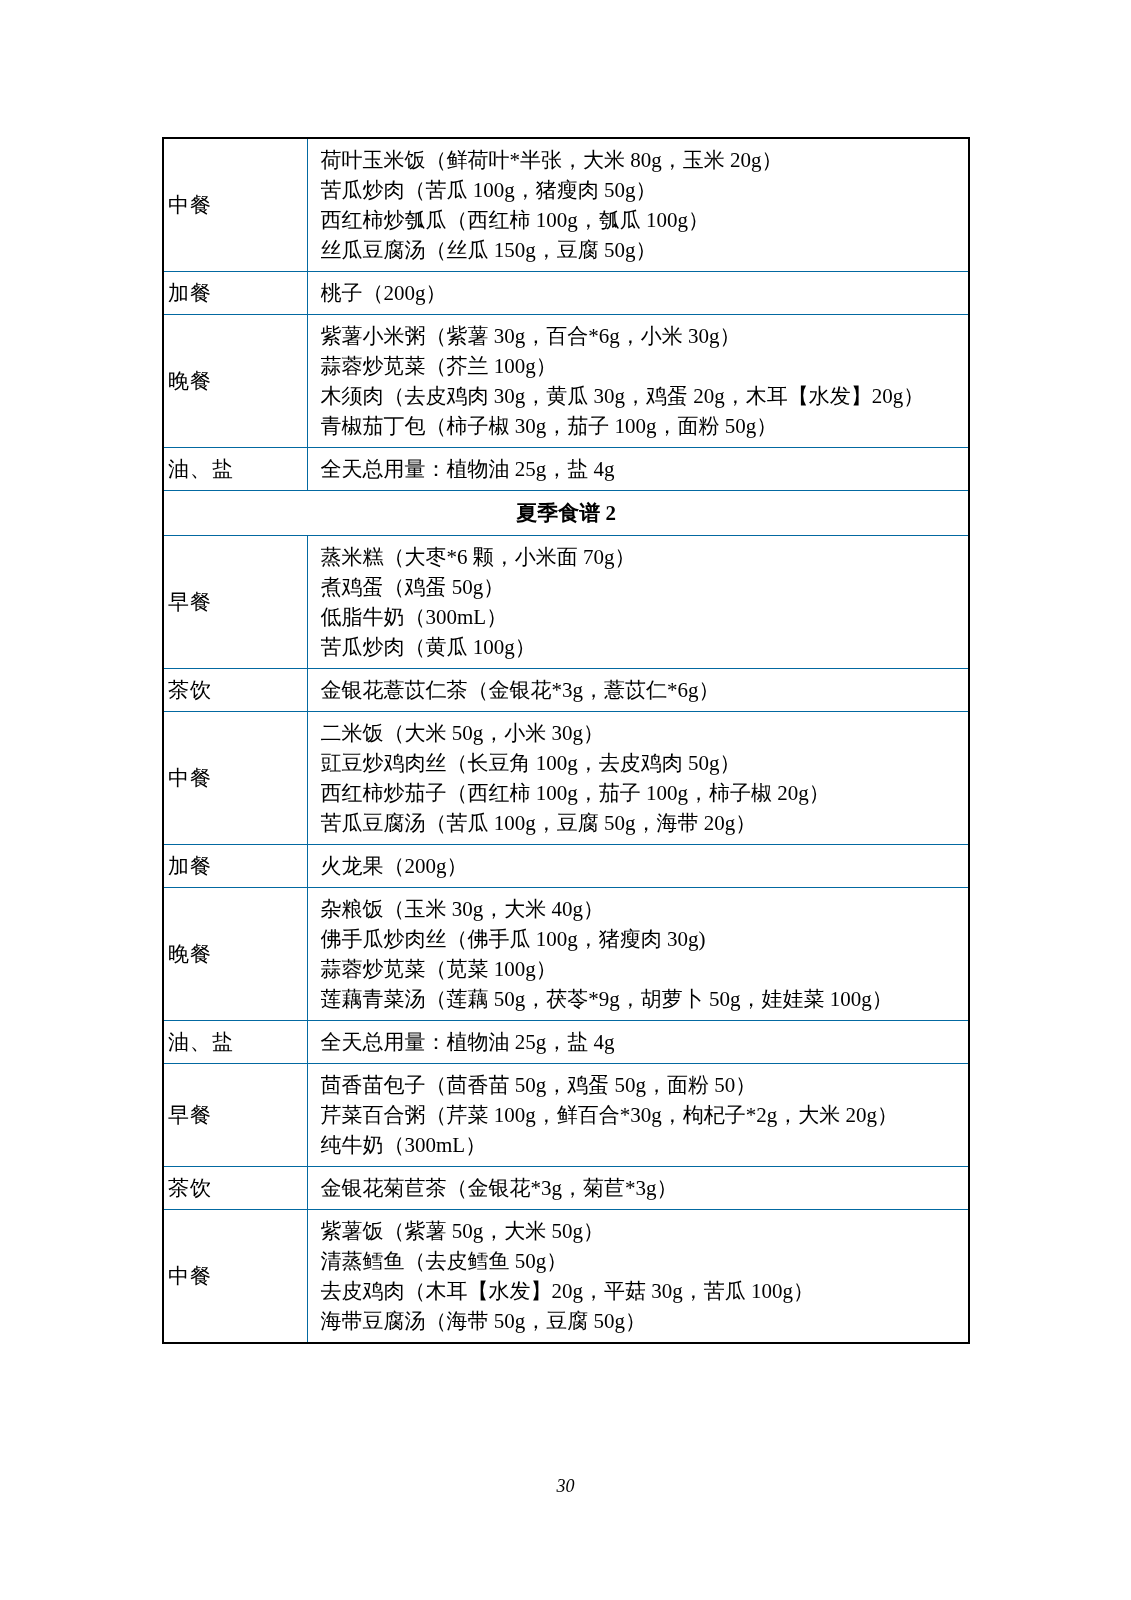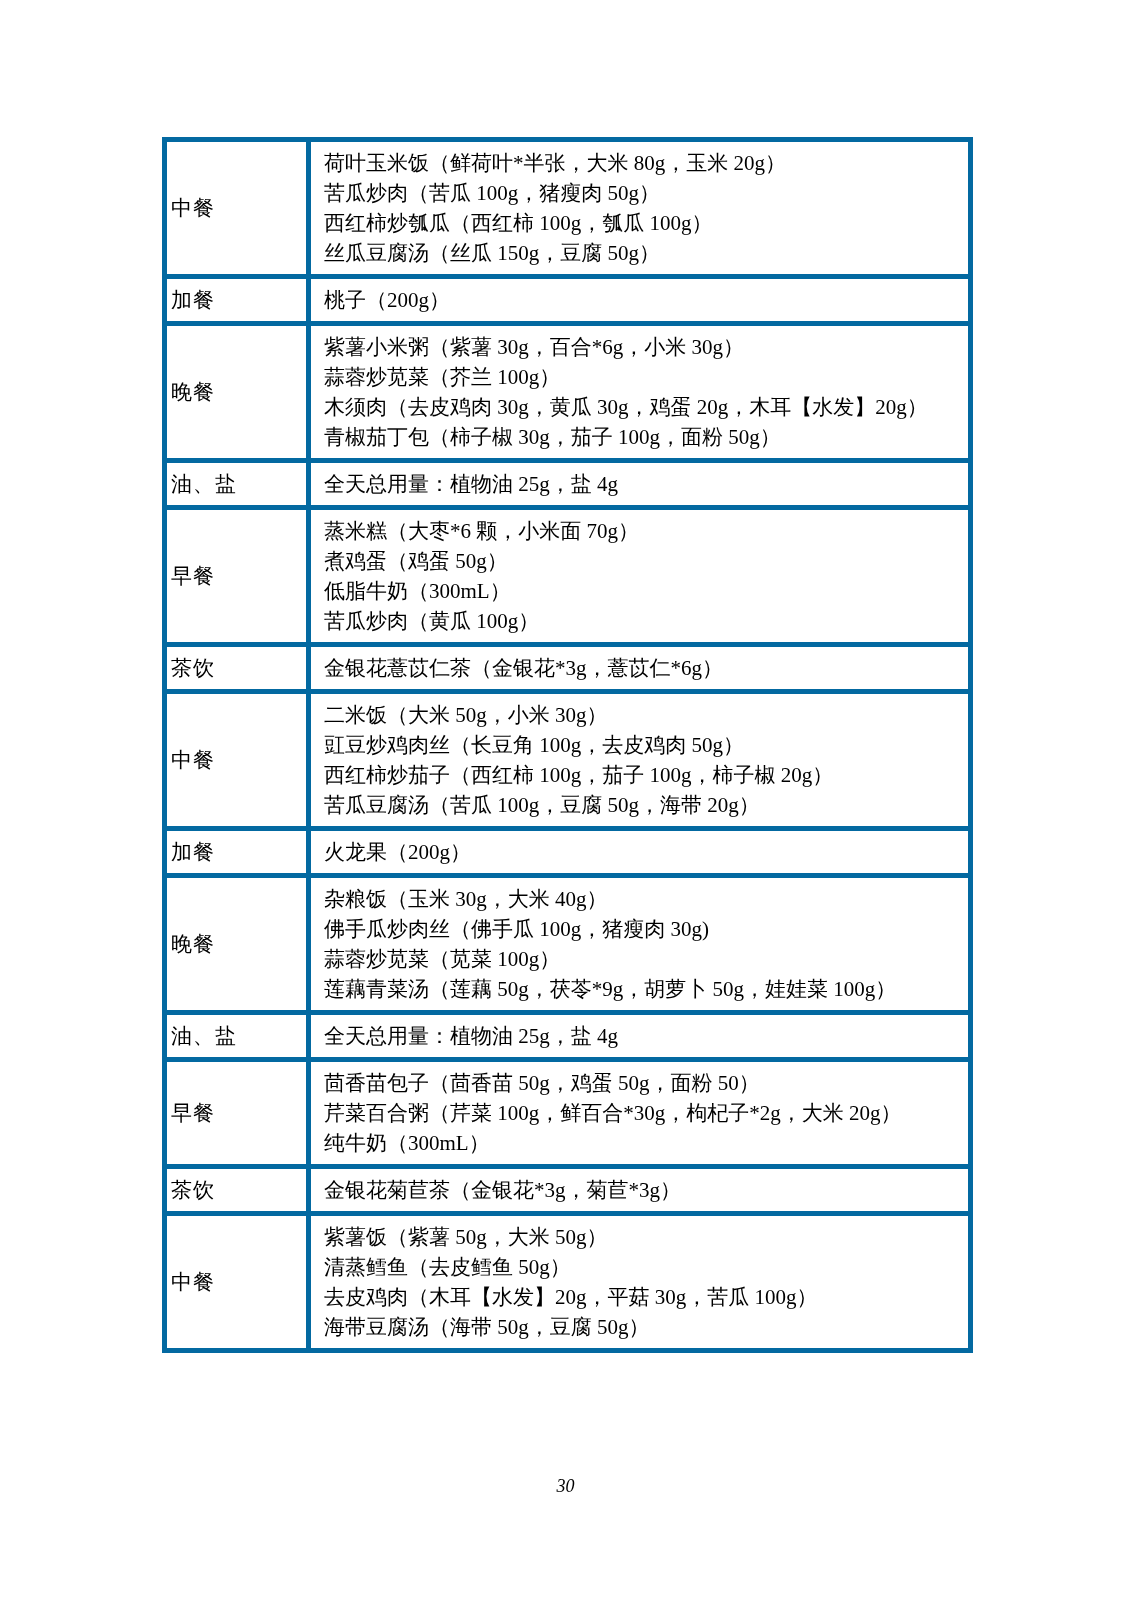--- a/index.html
+++ b/index.html
@@ -20,21 +20,21 @@
     top: 137px;
     width: 806px;
   }
   table.meal-table {
     border-collapse: collapse;
     width: 806px;
     table-layout: fixed;
     border: 2px solid #000000;
   }
   table.meal-table td {
-    border: 5px solid #0369a1;
+    border: 1px solid #0369a1;
     vertical-align: middle;
     font-size: 21px;
   }
   td.meal-label {
     width: 144px;
     text-align: left;
     padding: 6px 4px;
     letter-spacing: 1px;
   }
   td.dish-cell {
@@ -97,20 +97,23 @@
       </tr>
       <tr>
         <td class="meal-label">油、盐</td>
         <td class="dish-cell">
           <div class="dish-line">全天总用量：植物油 25g，盐 4g</div>
         </td>
       </tr>
     </tbody>
 
     <tbody>
+      <tr>
+        <td class="section-header-cell" colspan="2">夏季食谱 2</td>
+      </tr>
       <tr>
         <td class="meal-label">早餐</td>
         <td class="dish-cell">
           <div class="dish-line">蒸米糕（大枣*6 颗，小米面 70g）</div>
           <div class="dish-line">煮鸡蛋（鸡蛋 50g）</div>
           <div class="dish-line">低脂牛奶（300mL）</div>
           <div class="dish-line">苦瓜炒肉（黄瓜 100g）</div>
         </td>
       </tr>
       <tr>

